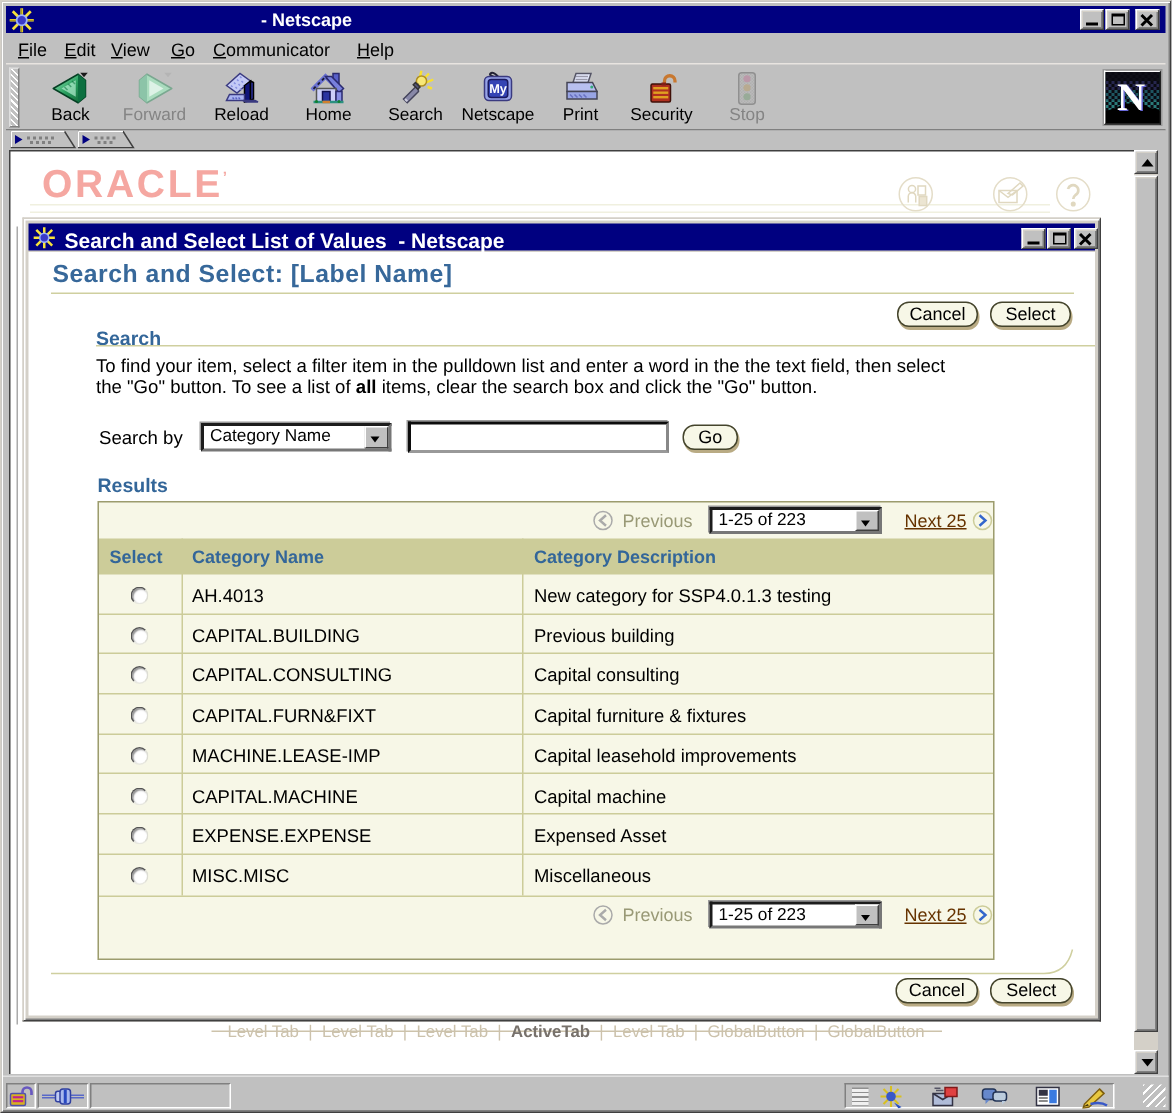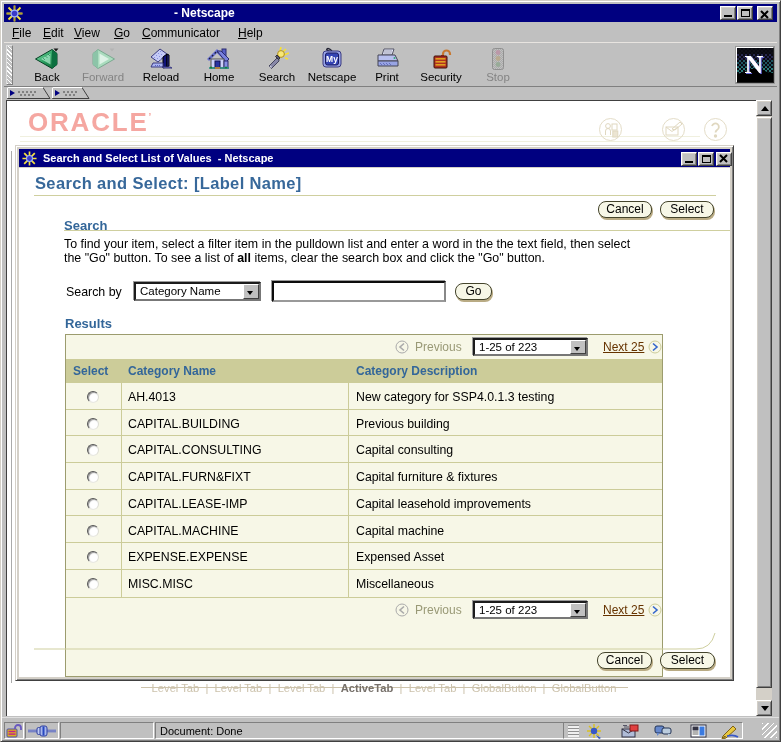--- a/index.html
+++ b/index.html
@@ -63,21 +63,21 @@
 #oracle { left:28px; top:107px; font-size:26px; font-weight:bold; color:#f5a7a1; letter-spacing:1.8px; }
 .circ { top:118px; width:23px; height:23px; border:1px solid #e4ddc8; border-radius:50%; color:#e4ddc8; text-align:center; font-size:14px; line-height:22px; }
 .faint { height:1px; background:#f0f0df; }
 #foottabs { left:0px; top:682px; width:768px; text-align:center; font-size:11.2px; color:#ccc2ac; }
 #foottabs b { color:#77716b; }
 
 
 #dlg { left:15px; top:145px; width:719px; height:536px; background:#d4d0c8;
   border-top:1px solid #d4d0c8; border-left:1px solid #d4d0c8; border-right:1px solid #404040; border-bottom:1px solid #404040;
   box-shadow: inset 1px 1px 0 #fff, inset -1px -1px 0 #808080; }
-#dtitle { left:3px; top:3px; right:3px; height:18px; background:#000080; color:#fff; font-weight:bold; font-size:11px; }
+#dtitle { left:3px; top:3px; right:3px; height:18px; background:#000080; color:#fff; font-weight:bold; font-size:14px; }
 #dbody { left:3px; top:22px; right:3px; bottom:3px; background:#fff; overflow:hidden; }
 
 
 h1.sst { color:#37689a; font-size:16.5px; font-weight:bold; letter-spacing:0.35px; }
 .hr { height:1px; background:#cfcf9f; }
 .pill { height:17px; background:#f7f7e7; border:1px solid #44442c; border-radius:8px;
   font-size:12px; color:#000; text-align:center; line-height:15px;
   box-shadow: 1px 2px 0 #b9ab84; }
 .teal { color:#336699; font-weight:bold; font-size:13px; }
 .ptext { font-size:12.4px; color:#000; line-height:13.6px; }
@@ -85,21 +85,21 @@
 .wsel { background:#fff; border:2px solid #1c1c1c; border-right-color:#777; border-bottom-color:#777;
   box-shadow: -1px -1px 0 #9a9a9a; font-size:11.5px; }
 .wsel .sval { position:absolute; left:4px; top:1px; color:#000; }
 .wsel .sbtn2 { position:absolute; right:0; top:0; bottom:0; width:16px; background:#c0c0c0;
   border-top:1px solid #fff; border-left:1px solid #fff; border-right:1px solid #404040; border-bottom:1px solid #404040; }
 .wsel .tri { position:absolute; right:5px; top:6px; width:0; height:0; border-top:4px solid #000; border-left:3px solid transparent; border-right:3px solid transparent; }
 .winput { background:#fff; border:2px solid #0c0c0c; border-right-color:#888; border-bottom-color:#999;
   box-shadow: -1px -1px 0 #9a9a9a; }
 
 
-#tbl { left:64px; top:333px; width:598px; height:343px; border:1px solid #9c9c6e; background:#f7f7e7; }
+#tbl { left:64px; top:333px; width:598px; height:306px; border:1px solid #9c9c6e; background:#f7f7e7; }
 .trow { left:0; width:100%; }
 .hdr { background:#cccc99; }
 .cellline { background:#cccc99; width:1px; }
 .radio { width:12px; height:12px; border-radius:50%; background:#fff;
   border:1px solid #888; border-top-color:#555; border-left-color:#555; border-bottom-color:#e8e8e0; border-right-color:#ddddd4;
   box-shadow: inset 1px 1px 1px rgba(64,64,64,0.55); }
 .navtxt { font-size:12px; }
 .prev { color:#999976; }
 .next { color:#663300; text-decoration:underline; }
 .drow { width:100%; height:26.7px; border-bottom:1px solid #cccc99; font-size:12.3px; }
@@ -434,21 +434,21 @@
           <span class="c1 abs">CAPITAL.CONSULTING</span>
           <span class="c2 abs">Capital consulting</span>
         </div>
       <div class="drow abs" style="top:128.1px">
           <div class="radio abs"></div>
           <span class="c1 abs">CAPITAL.FURN&amp;FIXT</span>
           <span class="c2 abs">Capital furniture &amp; fixtures</span>
         </div>
       <div class="drow abs" style="top:154.8px">
           <div class="radio abs"></div>
-          <span class="c1 abs">CAPITAL.LEASE-IMP</span>
+          <span class="c1 abs">MACHINE.LEASE-IMP</span>
           <span class="c2 abs">Capital leasehold improvements</span>
         </div>
       <div class="drow abs" style="top:181.5px">
           <div class="radio abs"></div>
           <span class="c1 abs">CAPITAL.MACHINE</span>
           <span class="c2 abs">Capital machine</span>
         </div>
       <div class="drow abs" style="top:208.2px">
           <div class="radio abs"></div>
           <span class="c1 abs">EXPENSE.EXPENSE</span>
@@ -502,21 +502,20 @@
   <div class="spanel abs" style="left:23px;width:34px">
     <svg class="abs" style="left:2px;top:2px" width="28" height="12" viewBox="0 0 28 12">
         <path d="M0 5.2 h9 M0 6.8 h9" stroke="#5868c8"></path>
         <path d="M19 5.2 h9 M19 6.8 h9" stroke="#5868c8"></path>
         <rect x="9" y="2.5" width="4" height="7" rx="1.5" fill="#c0ccf4" stroke="#3040a0"></rect>
         <rect x="12" y="1" width="7" height="10" rx="2" fill="#a8b8ec" stroke="#3040a0"></rect>
         <rect x="14.5" y="1.5" width="2" height="9" fill="#2848c0"></rect>
       </svg>
   </div>
   <div class="spanel abs" style="left:58px;width:94px"></div>
-  <div class="spanel abs" style="left:153px;width:421px;padding:2px 4px">Document: Done</div>
   <div class="spanel abs" style="left:561px;width:180px">
     <div class="abs" style="left:4px;top:2px;width:11px;height:12px;background:repeating-linear-gradient(180deg,#909090 0 1px,#f0f0f0 1px 3px)"></div>
     <svg class="abs" style="left:21px;top:0px" width="18" height="16" viewBox="0 0 16 16">
         <g stroke="#d8c020" stroke-width="1.4" fill="none">
           <path d="M8 1 L8 15 M1 8 L15 8 M3 3 L13 13 M13 3 L3 13"></path>
         </g>
         <circle cx="8" cy="8" r="3.2" fill="#3858c8"></circle>
         <path d="M10 12 l5 3 -2 1z" fill="#2850c0"></path>
       </svg>
     <svg class="abs" style="left:57px;top:1px" width="18" height="14" viewBox="0 0 18 14">

